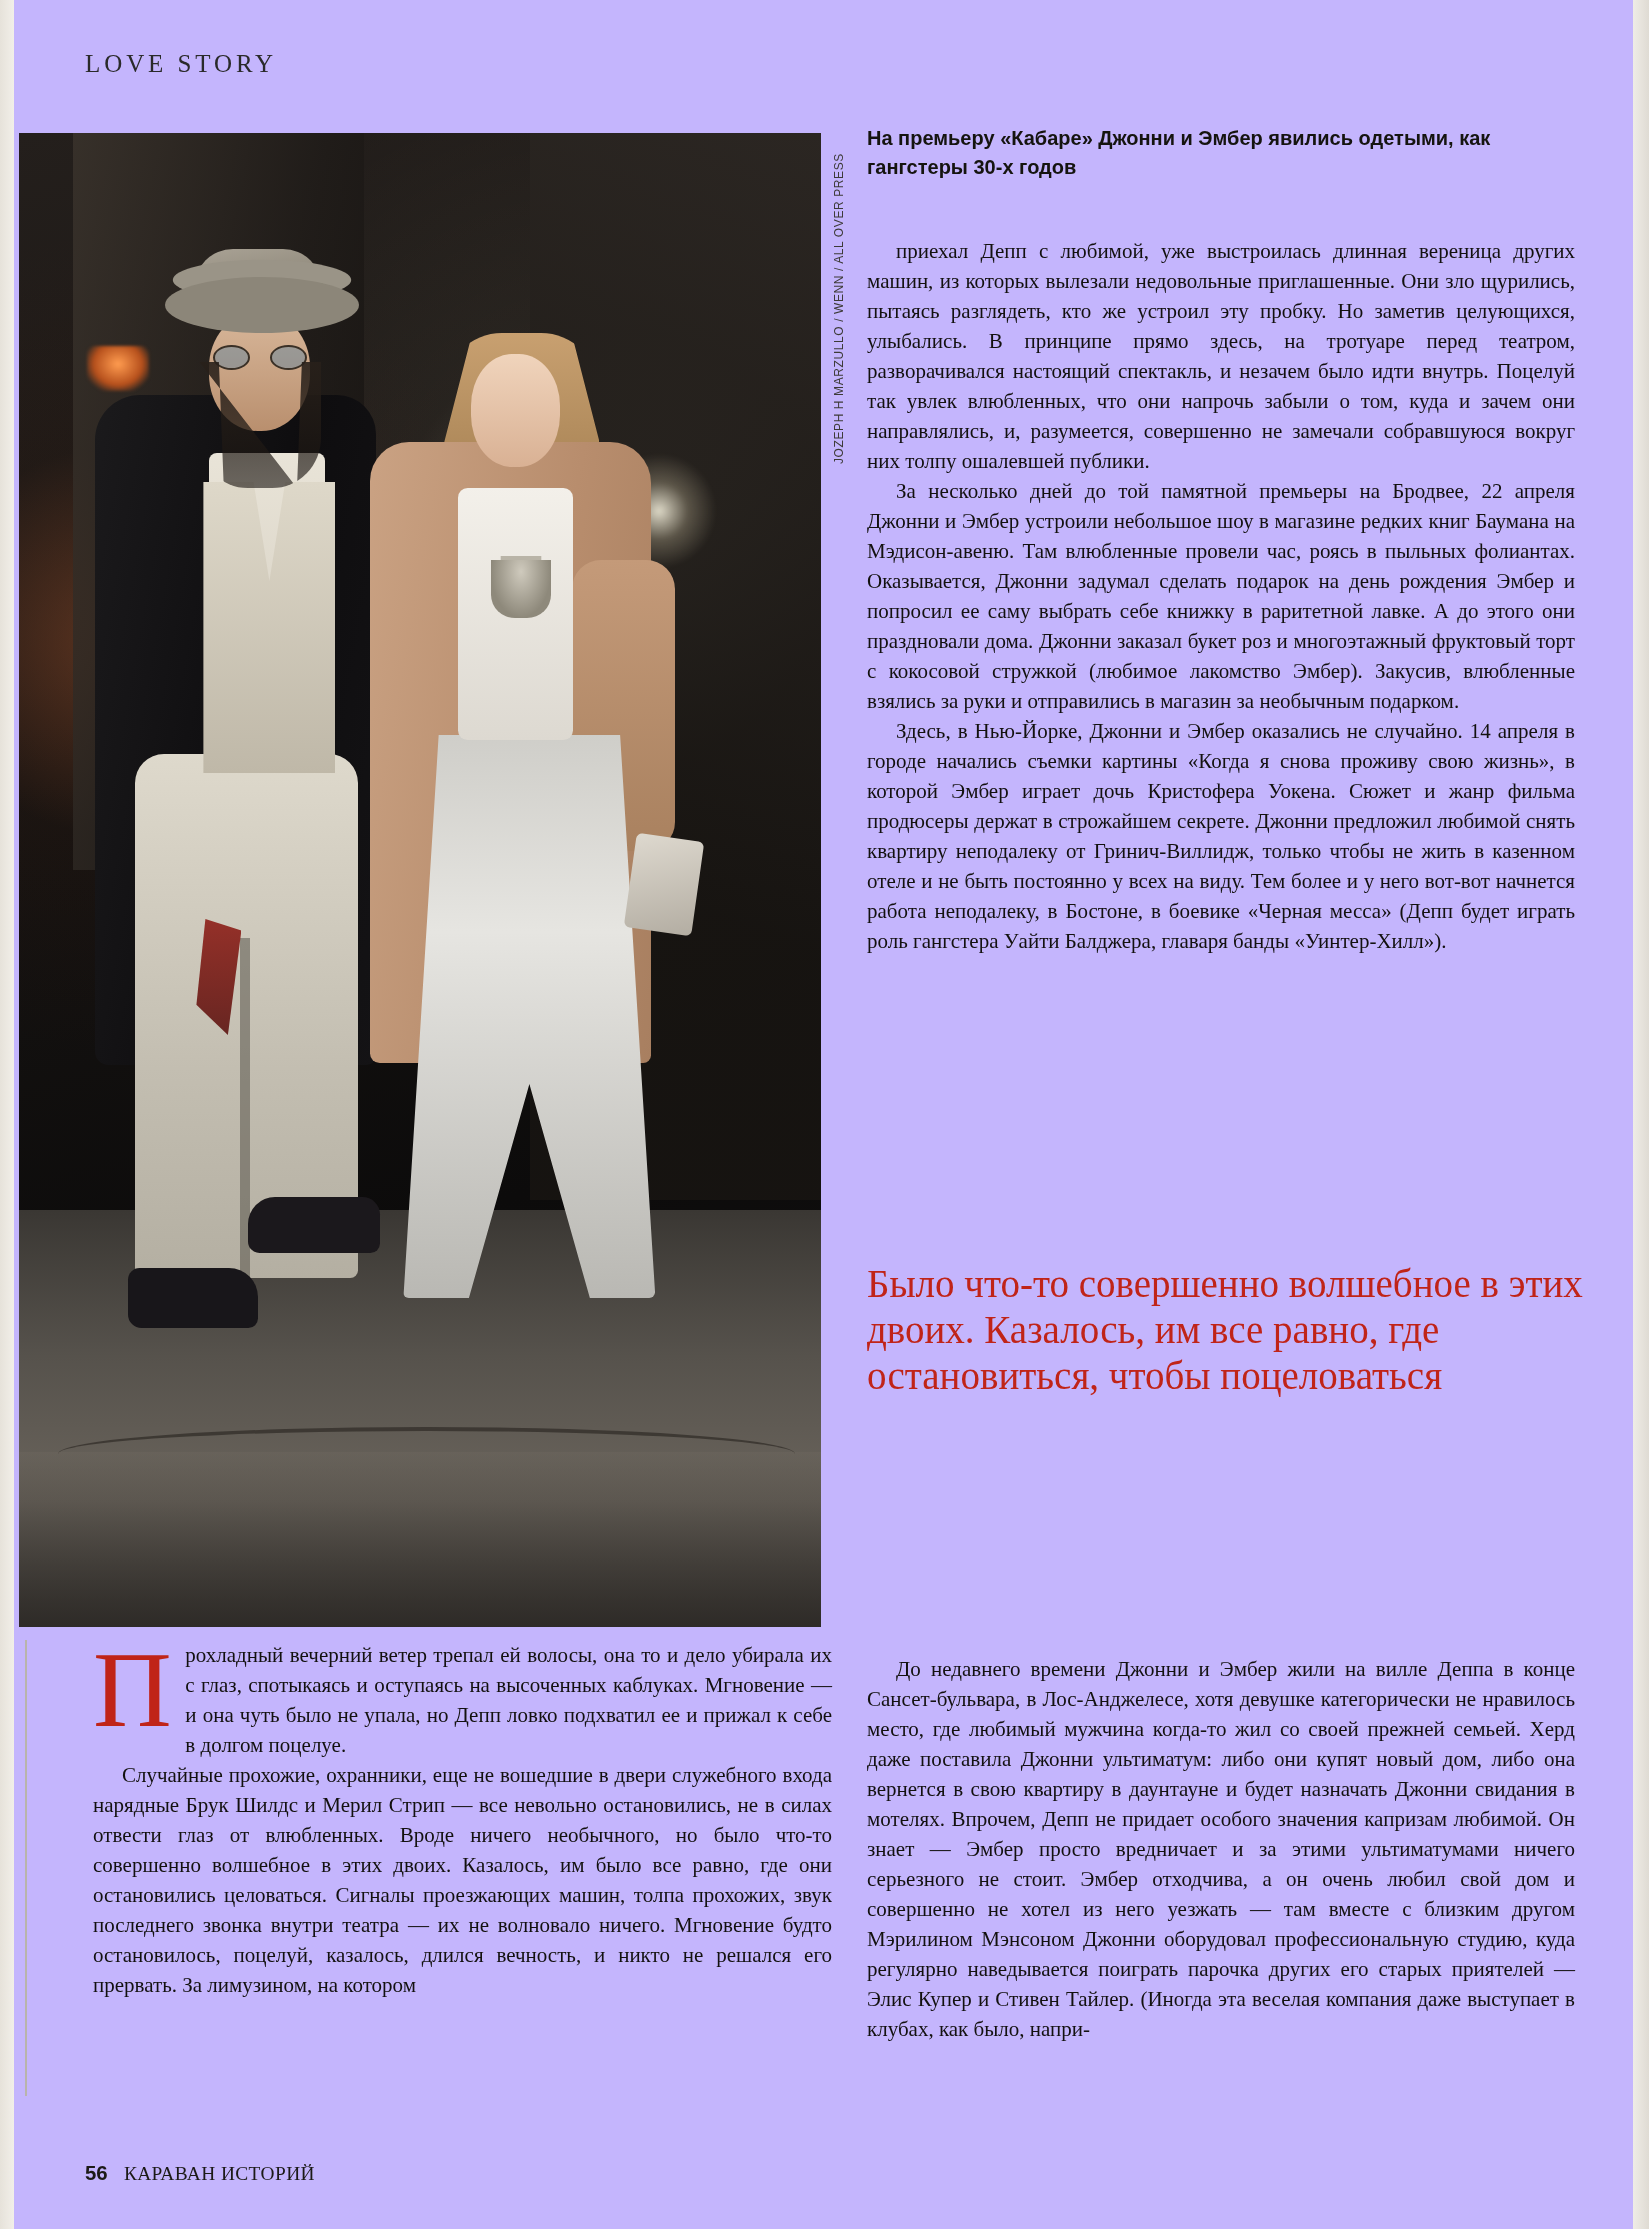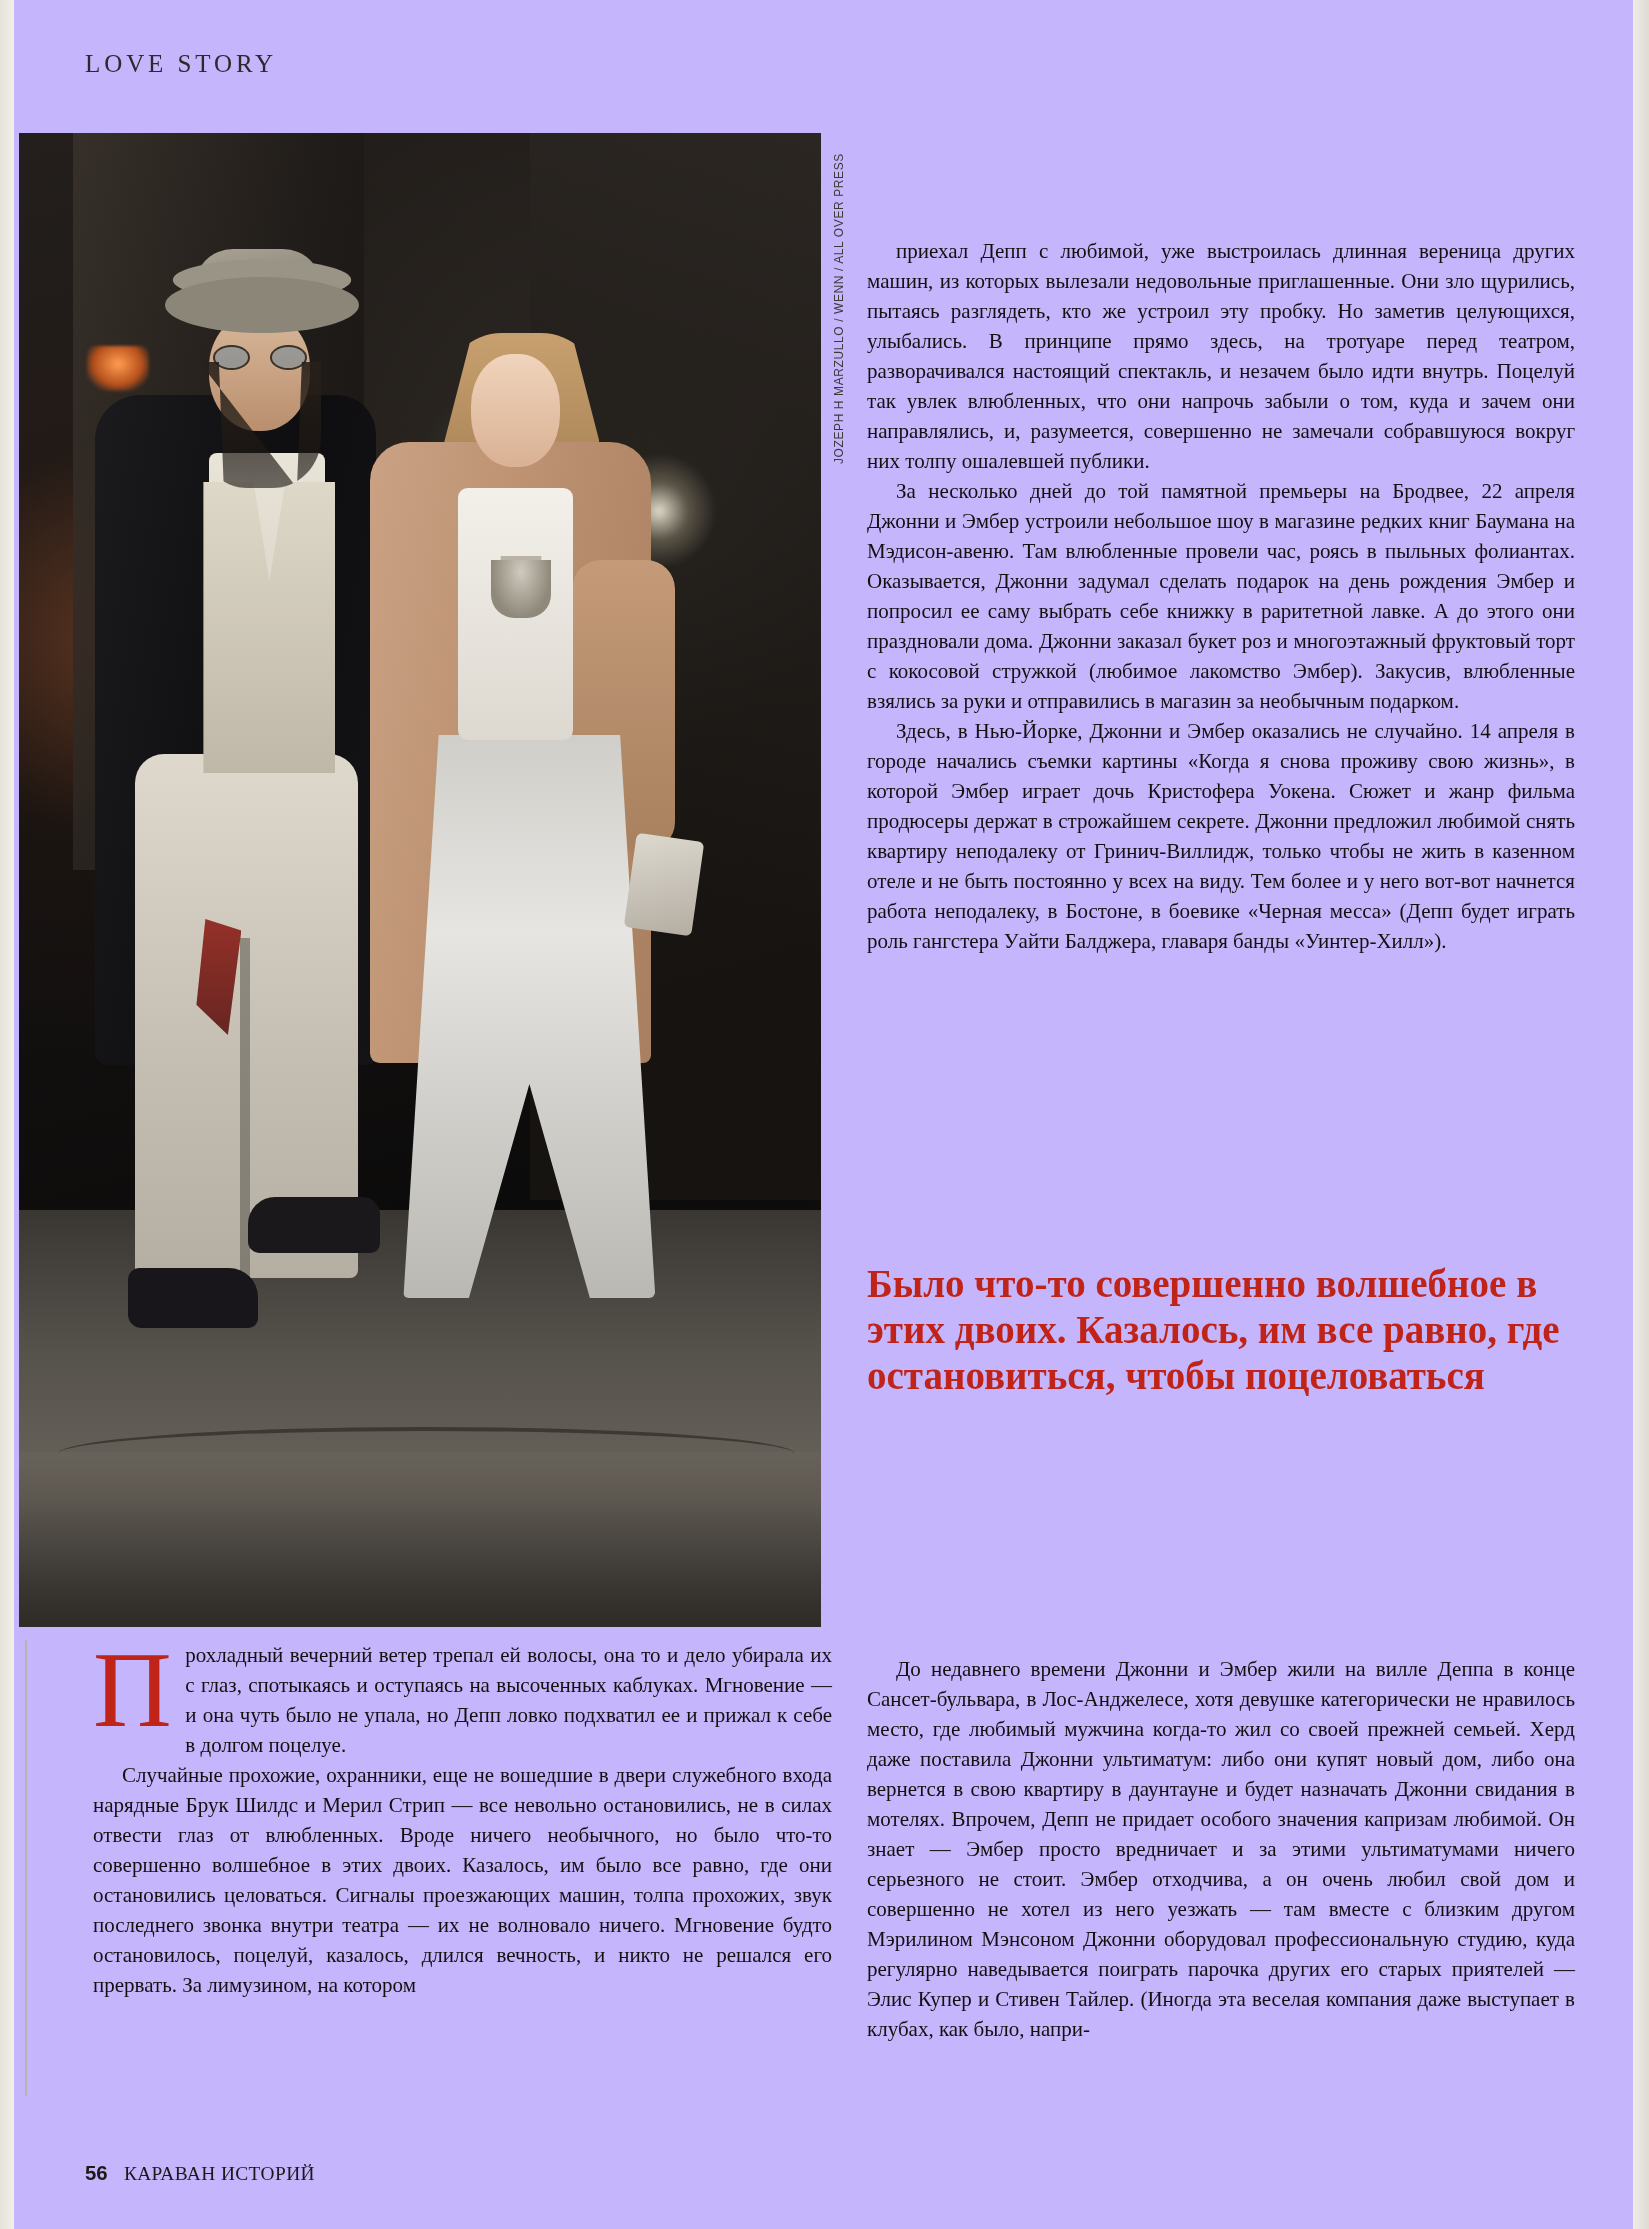--- a/index.html
+++ b/index.html
@@ -252,21 +252,21 @@
     color: #13110f;
   }
   .col-right p { margin: 0; text-indent: 29px; }
 
   .pullquote {
     position: absolute;
     left: 867px;
     top: 1261px;
     width: 718px;
     font-family: "Liberation Serif", serif;
-    font-weight: bold;
+    font-weight: normal;
     font-size: 39px;
     line-height: 46px;
     color: #c02418;
   }
 
   .col-right2 {
     position: absolute;
     left: 867px;
     top: 1635px;
     width: 708px;
@@ -369,20 +369,21 @@
     <div class="w-pants"></div>
     <div class="w-top"></div>
     <div class="w-necklace"></div>
     <div class="w-face"></div>
     <div class="w-clutch"></div>
     <div class="ph-rope"></div>
   </div>
 
   <div class="photo-credit">JOZEPH H MARZULLO / WENN / ALL OVER PRESS</div>
 
+  <div class="lead">На премьеру «Кабаре» Джонни и Эмбер явились одетыми, как гангстеры 30-х годов</div>
 
   <div class="col-right">
     <p>приехал Депп с любимой, уже выстроилась длинная вереница других машин, из которых вылезали недовольные приглашенные. Они зло щурились, пытаясь разглядеть, кто же устроил эту пробку. Но заметив целующихся, улыбались. В принципе прямо здесь, на тротуаре перед театром, разворачивался настоящий спектакль, и незачем было идти внутрь. Поцелуй так увлек влюбленных, что они напрочь забыли о том, куда и зачем они направлялись, и, разумеется, совершенно не замечали собравшуюся вокруг них толпу ошалевшей публики.</p>
     <p>За несколько дней до той памятной премьеры на Бродвее, 22 апреля Джонни и Эмбер устроили небольшое шоу в магазине редких книг Баумана на Мэдисон-авеню. Там влюбленные провели час, роясь в пыльных фолиантах. Оказывается, Джонни задумал сделать подарок на день рождения Эмбер и попросил ее саму выбрать себе книжку в раритетной лавке. А до этого они праздновали дома. Джонни заказал букет роз и многоэтажный фруктовый торт с кокосовой стружкой (любимое лакомство Эмбер). Закусив, влюбленные взялись за руки и отправились в магазин за необычным подарком.</p>
     <p>Здесь, в Нью-Йорке, Джонни и Эмбер оказались не случайно. 14 апреля в городе начались съемки картины «Когда я снова проживу свою жизнь», в которой Эмбер играет дочь Кристофера Уокена. Сюжет и жанр фильма продюсеры держат в строжайшем секрете. Джонни предложил любимой снять квартиру неподалеку от Гринич-Виллидж, только чтобы не жить в казенном отеле и не быть постоянно у всех на виду. Тем более и у него вот-вот начнется работа неподалеку, в Бостоне, в боевике «Черная месса» (Депп будет играть роль гангстера Уайти Балджера, главаря банды «Уинтер-Хилл»).</p>
   </div>
 
   <div class="pullquote">Было что-то совершенно волшебное в этих двоих. Казалось, им все равно, где остановиться, чтобы поцеловаться</div>
 
   <div class="col-right2">

